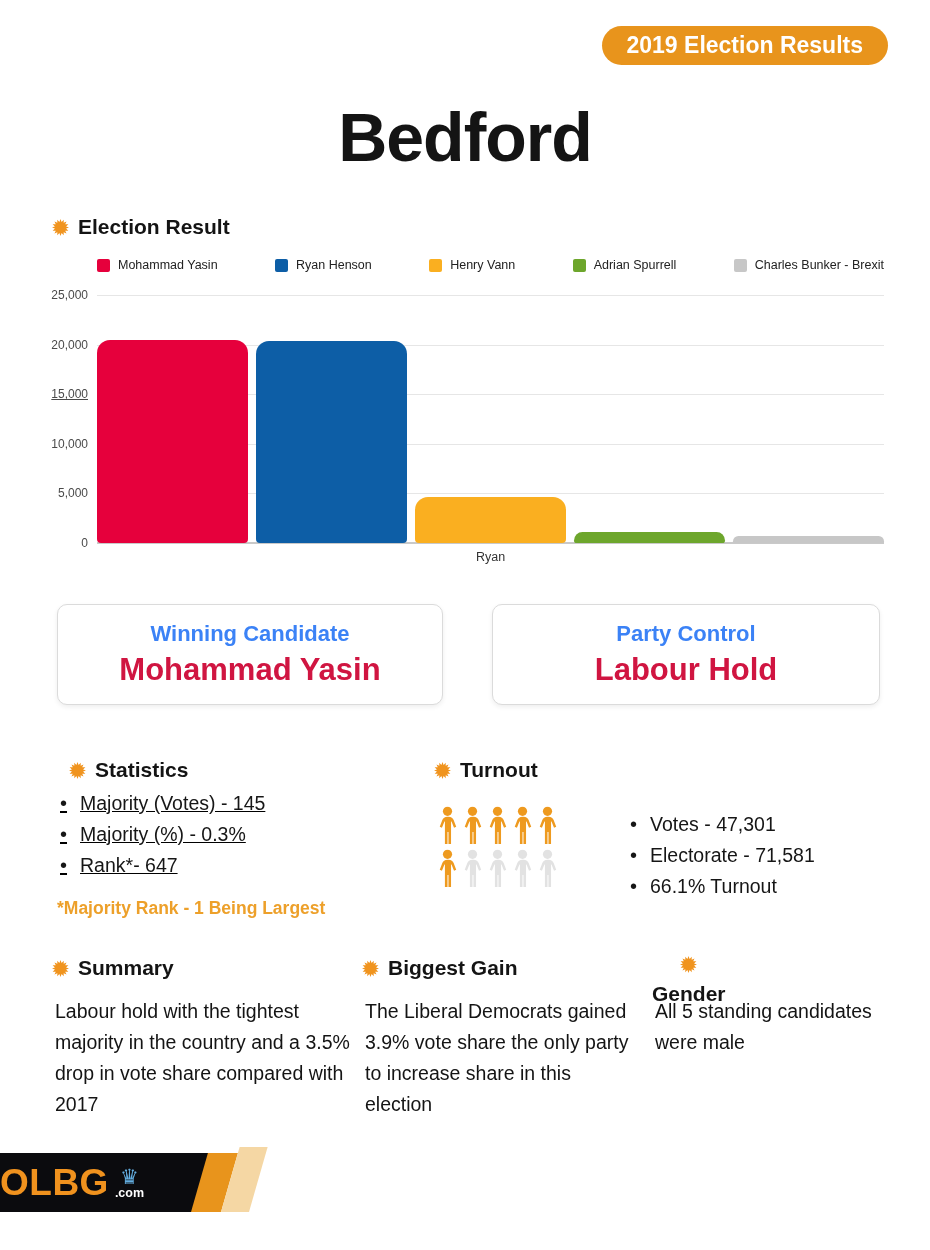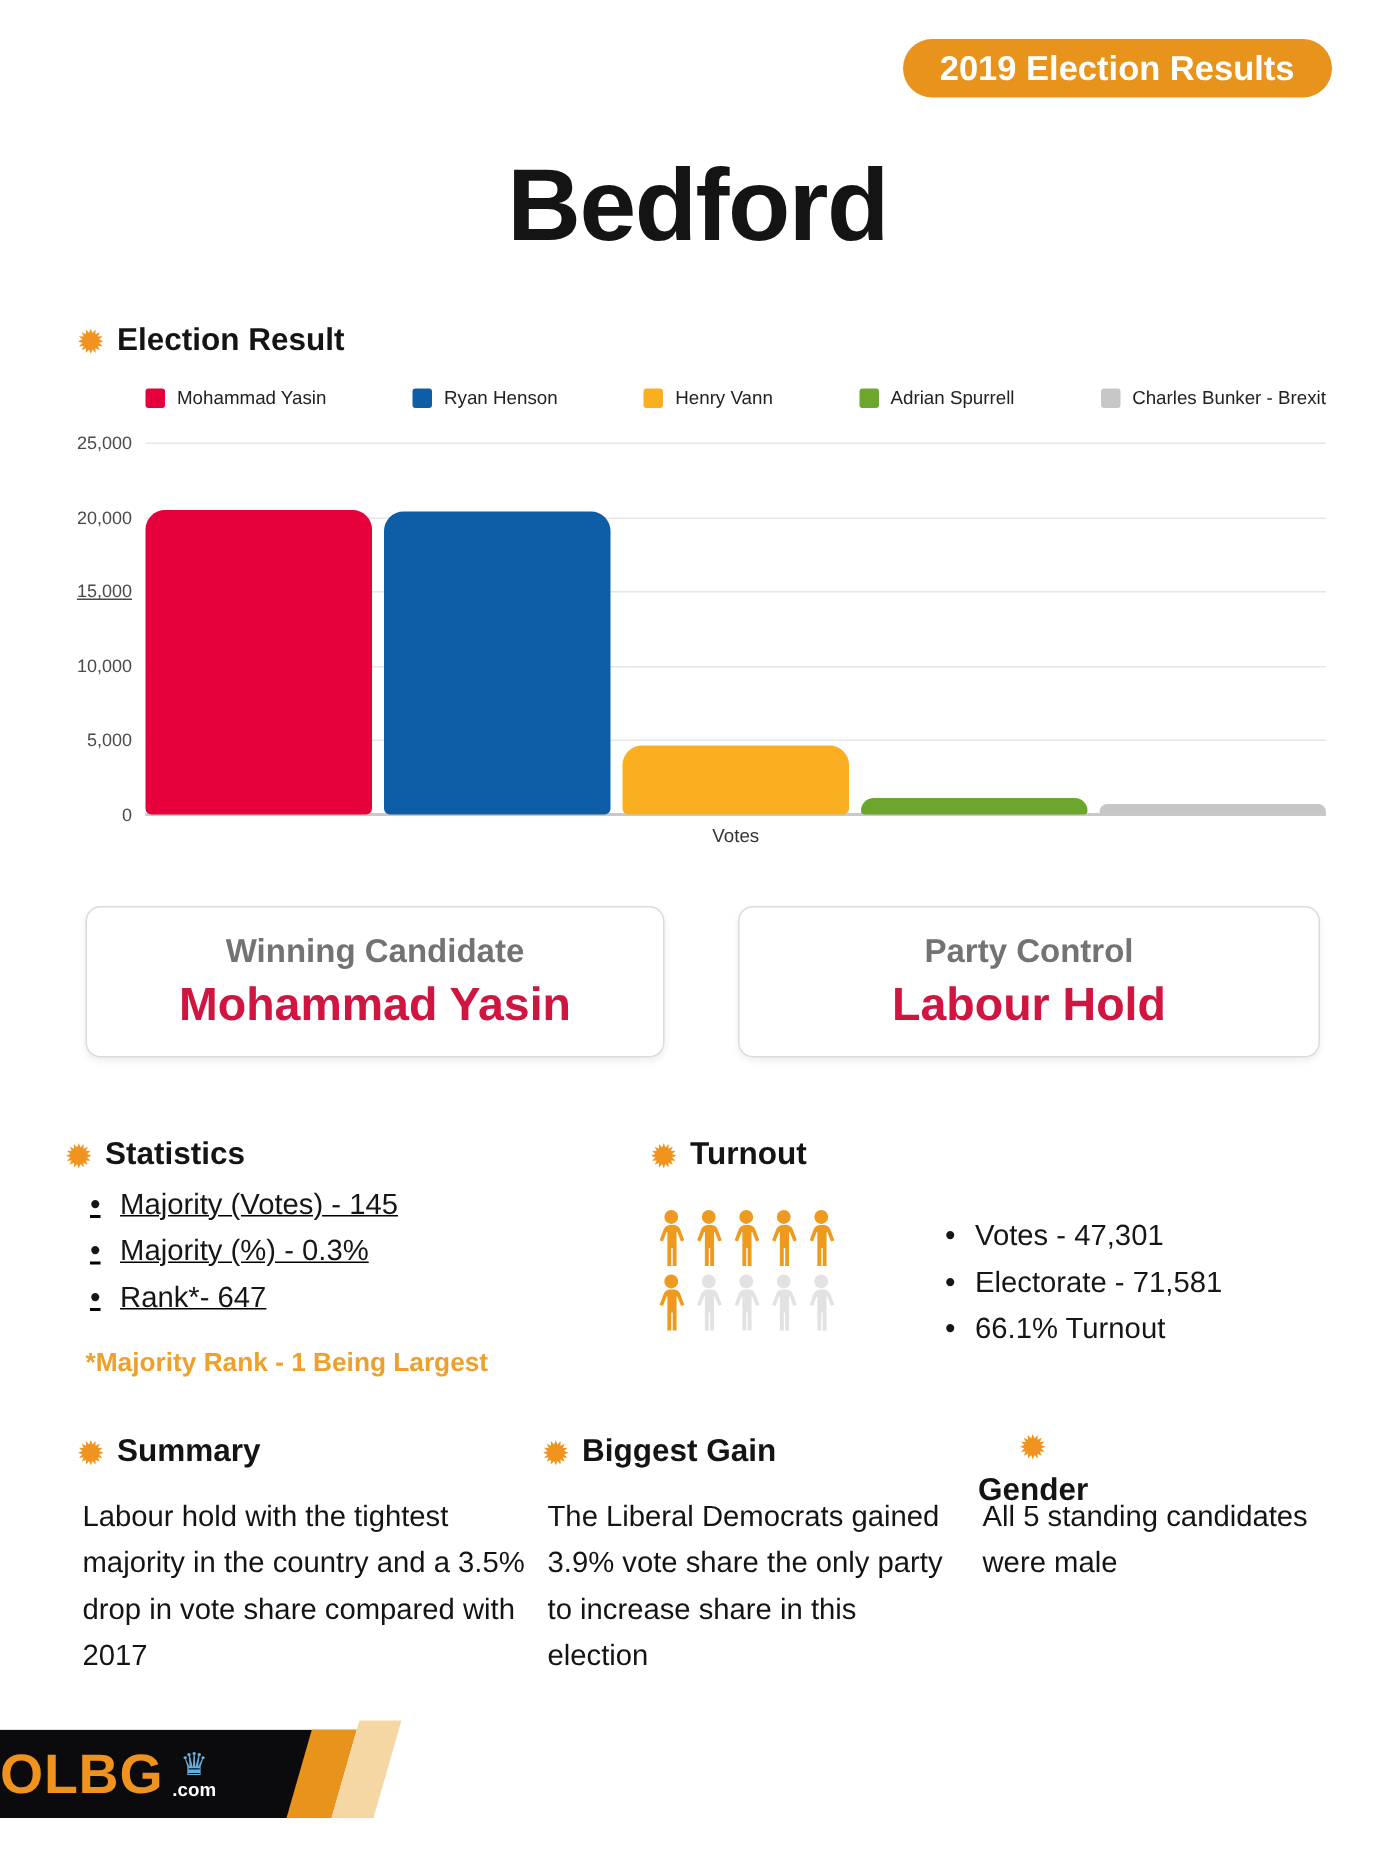--- a/index.html
+++ b/index.html
@@ -15,21 +15,21 @@
   
   .title { position:absolute; top:98px; left:0; right:0; text-align:center;
            font-size:68px; font-weight:bold; color:#141414; letter-spacing:-1px; }
 
   
   .section-heading { position:absolute; display:flex; align-items:center; gap:9px;
                      font-size:21px; font-weight:bold; color:#141414; }
   .burst { width:17px; height:17px; display:inline-block; flex:0 0 17px; }
   .burst svg { width:17px; height:17px; display:block; }
   #h-election { left:52px; top:215px; }
-  #h-stats    { left:44px;  top:758px; }
+  #h-stats    { left:69px;  top:758px; }
   #h-turnout  { left:434px; top:758px; }
   #h-summary  { left:52px;  top:956px; }
   #h-gain     { left:362px; top:956px;text-align:right; }
   #h-gender   { left:652px; top:956px;flex-direction:column; }
 
   
   .legend { position:absolute; left:97px; top:258px; width:787px;
             display:flex; justify-content:space-between; }
   .legend-item { display:flex; align-items:center; gap:8px; font-size:12.5px; color:#222; }
   .swatch { width:13px; height:13px; border-radius:2px; flex:0 0 13px; }
@@ -46,21 +46,21 @@
   .xlabel { position:absolute; left:97px; top:550px; width:787px; text-align:center;
             font-size:12.5px; color:#333; }
 
   
   .card { position:absolute; top:604px; height:101px; background:#fff;
           border:1px solid #DBDBDB; border-radius:10px;
           box-shadow:0 2px 5px rgba(0,0,0,0.07);
           display:flex; flex-direction:column; align-items:center; justify-content:center; gap:5px; }
   #card-winner { left:57px;  width:386px; }
   #card-party  { left:492px; width:388px; }
-  .card-label { font-size:22px; font-weight:bold; color:#737373; }
+  .card-label { font-size:22px; font-weight:bold; color:#3b82f6; }
   .card-value { font-size:31px; font-weight:bold; color:#D01541; }
 
   
   .bullet-list { position:absolute; list-style:none; }
   .bullet-list li { display:flex; gap:13px; font-size:19.5px; color:#161616;
                     line-height:31px; align-items:flex-start; }
   .bullet-list li::before { content:"\2022"; font-size:20px; line-height:31px; }
   #stats-list   { left:60px;  top:788px;text-decoration:underline; }
   #turnout-list { left:630px; top:809px; }
   .stats-note { position:absolute; left:57px; top:898px; color:#EDA02A;
@@ -148,21 +148,21 @@
         <div class="ytick" style="top: -7px;">25,000</div>
       </div>
     <div class="bars">
         <div class="bar" style="height: 203.271px; background: rgb(230, 0, 60);"></div>
         <div class="bar" style="height: 201.832px; background: rgb(13, 94, 166);"></div>
         <div class="bar" style="height: 45.7114px; background: rgb(250, 175, 32);"></div>
         <div class="bar" style="height: 10.9517px; background: rgb(109, 166, 44);"></div>
         <div class="bar" style="height: 7.45984px; background: rgb(199, 199, 199);"></div>
       </div>
   </div>
-  <div class="xlabel">Votes</div>
+  <div class="xlabel">Ryan</div>
 
   <div class="card" id="card-winner">
     <div class="card-label">Winning Candidate</div>
     <div class="card-value">Mohammad Yasin</div>
   </div>
   <div class="card" id="card-party">
     <div class="card-label">Party Control</div>
     <div class="card-value">Labour Hold</div>
   </div>
 

